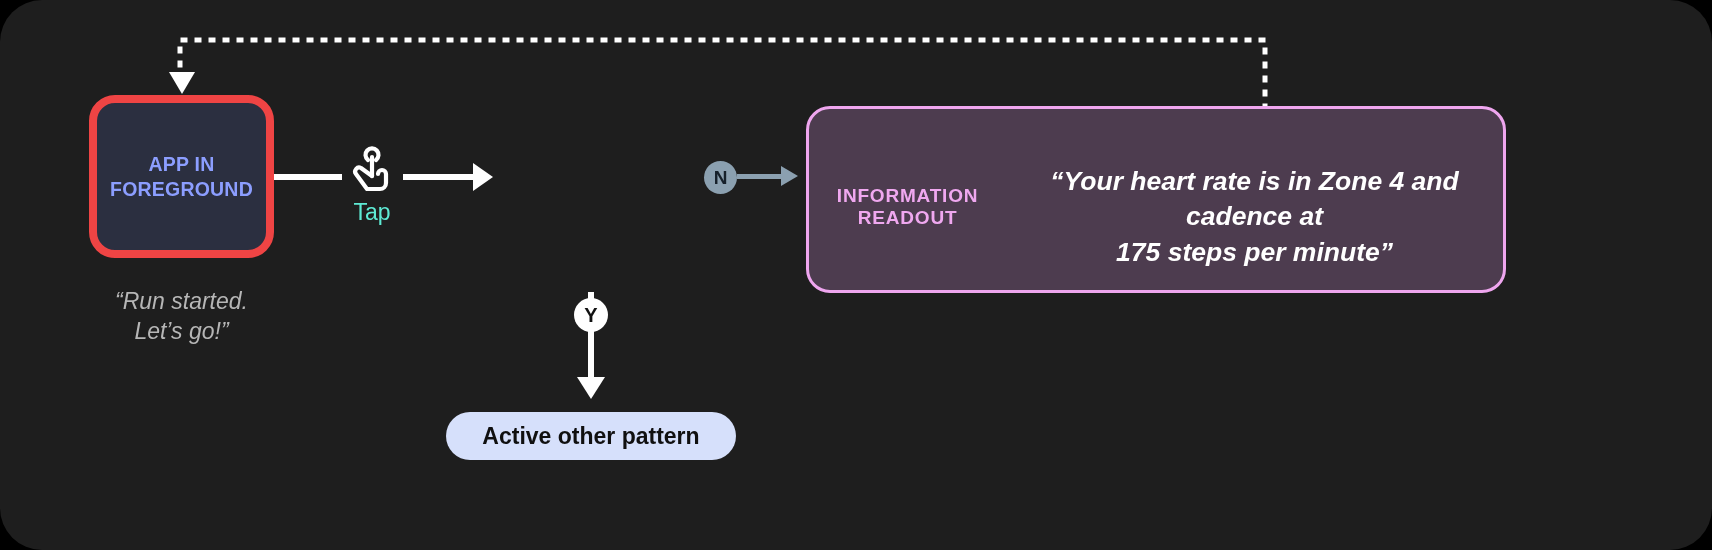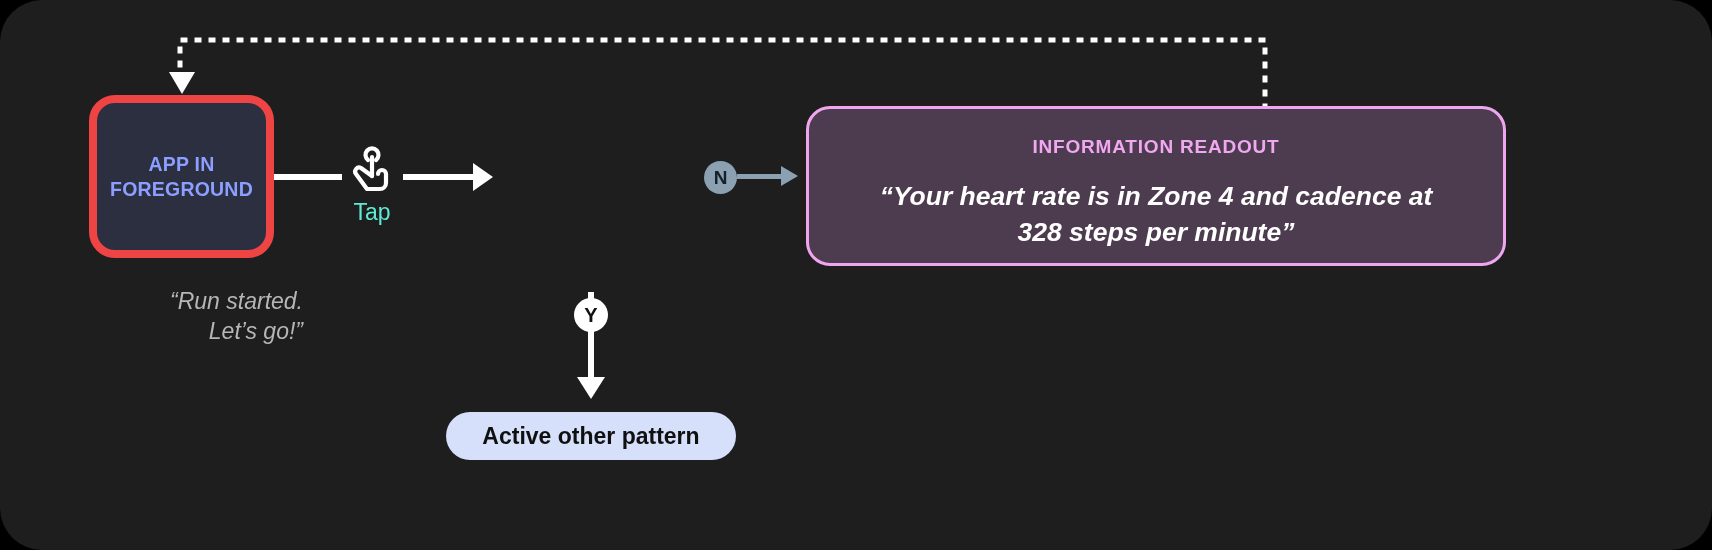--- a/index.html
+++ b/index.html
@@ -56,21 +56,21 @@
     text-align: center;
     letter-spacing: 0.2px;
     white-space: pre-line;
   }
 
   .app-caption {
     position: absolute;
     left: 60px;
     top: 286px;
     width: 243px;
-    text-align: right;
+    text-align: center;
     color: #b6b6b6;
     font-size: 23px;
     font-style: italic;
     line-height: 1.32;
     white-space: pre-line;
   }
 
   
   .tap-group {
     position: absolute;
@@ -182,29 +182,29 @@
     border-bottom: 10px solid transparent;
     border-left: 17px solid #8ba0b0;
   }
 
   
   .readout {
     position: absolute;
     left: 806px;
     top: 106px;
     width: 700px;
-    height: 160px;
+    height: 187px;
     background: #4d3c4f;
     border: 3px solid #efa6ef;
     border-radius: 24px;
     box-sizing: border-box;
     display: flex;
-    flex-direction: column;
-    align-items: center;
-    justify-content: center;
+    flex-direction: row;
+    align-items: center;
+    justify-content: space-between;
     padding-top: 14px;
   }
   .readout-title {
     color: #f0a8f0;
     font-size: 19px;
     font-weight: bold;
     letter-spacing: 0.8px;
     text-align: center;
   }
   .readout-body {
@@ -335,21 +335,21 @@
     <div class="arrow-tap-diamond"></div>
 
 
     <div class="badge-n">N</div>
     <div class="line-n"></div>
     <div class="arrow-n"></div>
 
     <div class="readout">
       <div class="readout-title">INFORMATION READOUT</div>
       <div class="readout-body">“Your heart rate is in Zone 4 and cadence at
-328 steps per minute”</div>
+175 steps per minute”</div>
     </div>
 
     <div class="line-y-top"></div>
     <div class="badge-y">Y</div>
     <div class="line-y-bottom"></div>
     <div class="arrow-y"></div>
 
     <div class="pill">
       <div class="pill-label">Active other pattern</div>
     </div>

